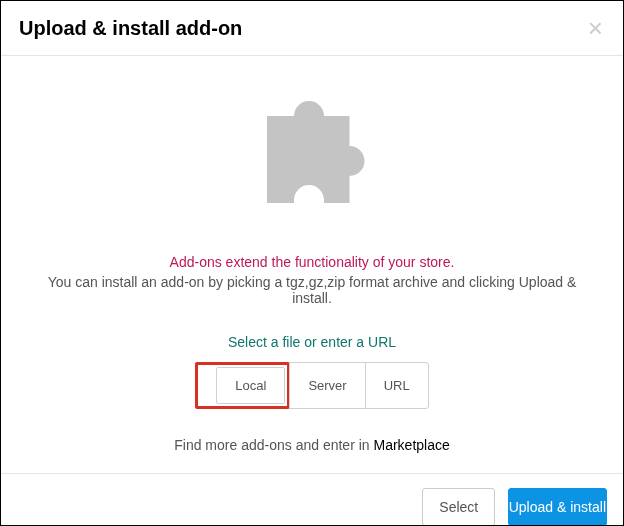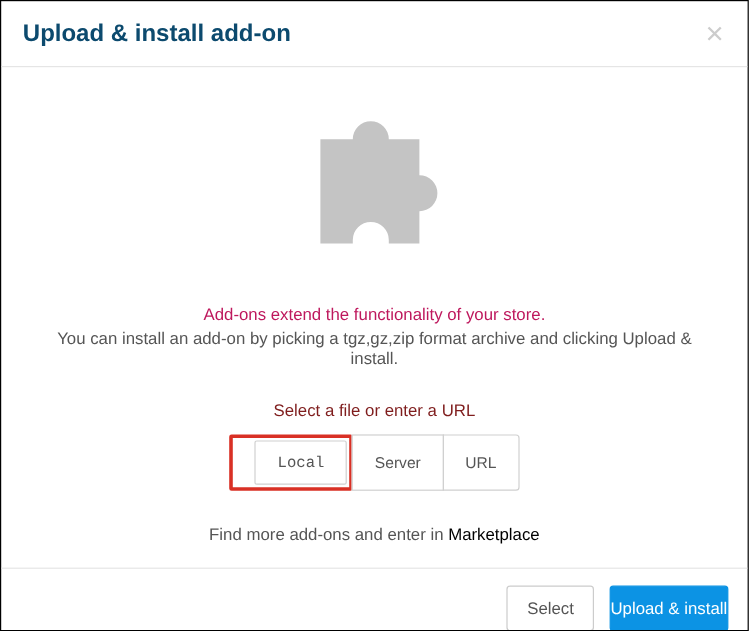--- a/index.html
+++ b/index.html
@@ -19,21 +19,21 @@
     .modal-header {
       padding: 14px 20px 14px 18px;
       border-bottom: 1px solid #e5e5e5;
       display: flex;
       justify-content: space-between;
       align-items: center;
     }
     .modal-title {
       font-size: 20px;
       font-weight: bold;
-      color: #0c4a6e;
+      color: #000000;
     }
     .close-btn {
       font-size: 26px;
       color: #ccc;
       cursor: pointer;
       line-height: 1;
       font-weight: 300;
     }
     .modal-body {
       flex: 1;
@@ -52,41 +52,40 @@
       color: #be185d;
       font-size: 14px;
       margin-bottom: 4px;
     }
     .desc-line2 {
       color: #555;
       font-size: 14px;
       margin-bottom: 28px;
     }
     .select-label {
-      color: #7f1d1d;
+      color: #0f766e;
       font-size: 14px;
       margin-bottom: 12px;
     }
     .btn-group {
       display: inline-flex;
       margin-bottom: 28px;
     }
     .btn-group button {
       background: #fff;
       border: 1px solid #d0d0d0;
       color: #555;
       font-size: 13px;
       padding: 10px 18px;
       cursor: pointer;
       margin-left: -1px;
     }
     .btn-group button:first-child {
       margin-left: 16px;
       border-radius: 3px 0 0 3px;
-      font-family: Liberation Mono, monospace;
     }
     .btn-group button:last-child {
       border-radius: 0 3px 3px 0;
     }
     .highlight-box {
       display: inline-block;
       border: 3px solid #d93025;
       padding: 2px;
       border-radius: 2px;
     }

